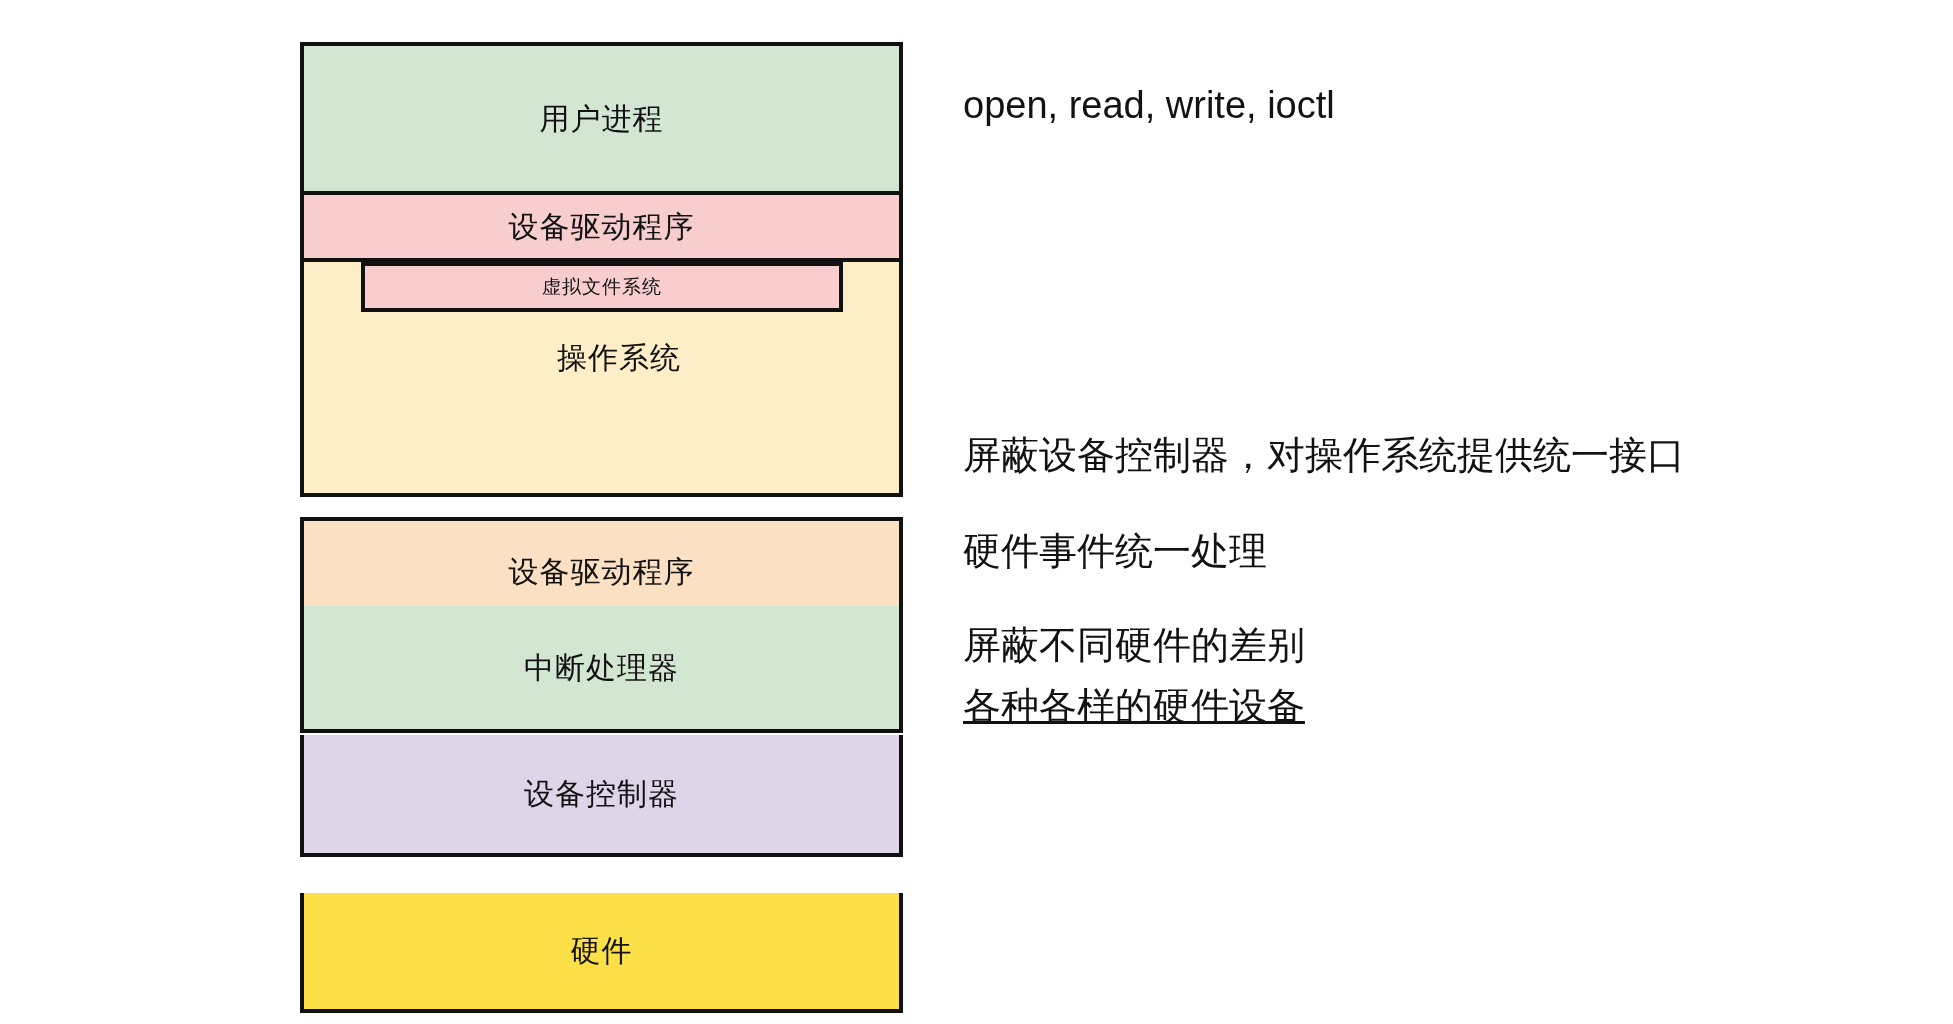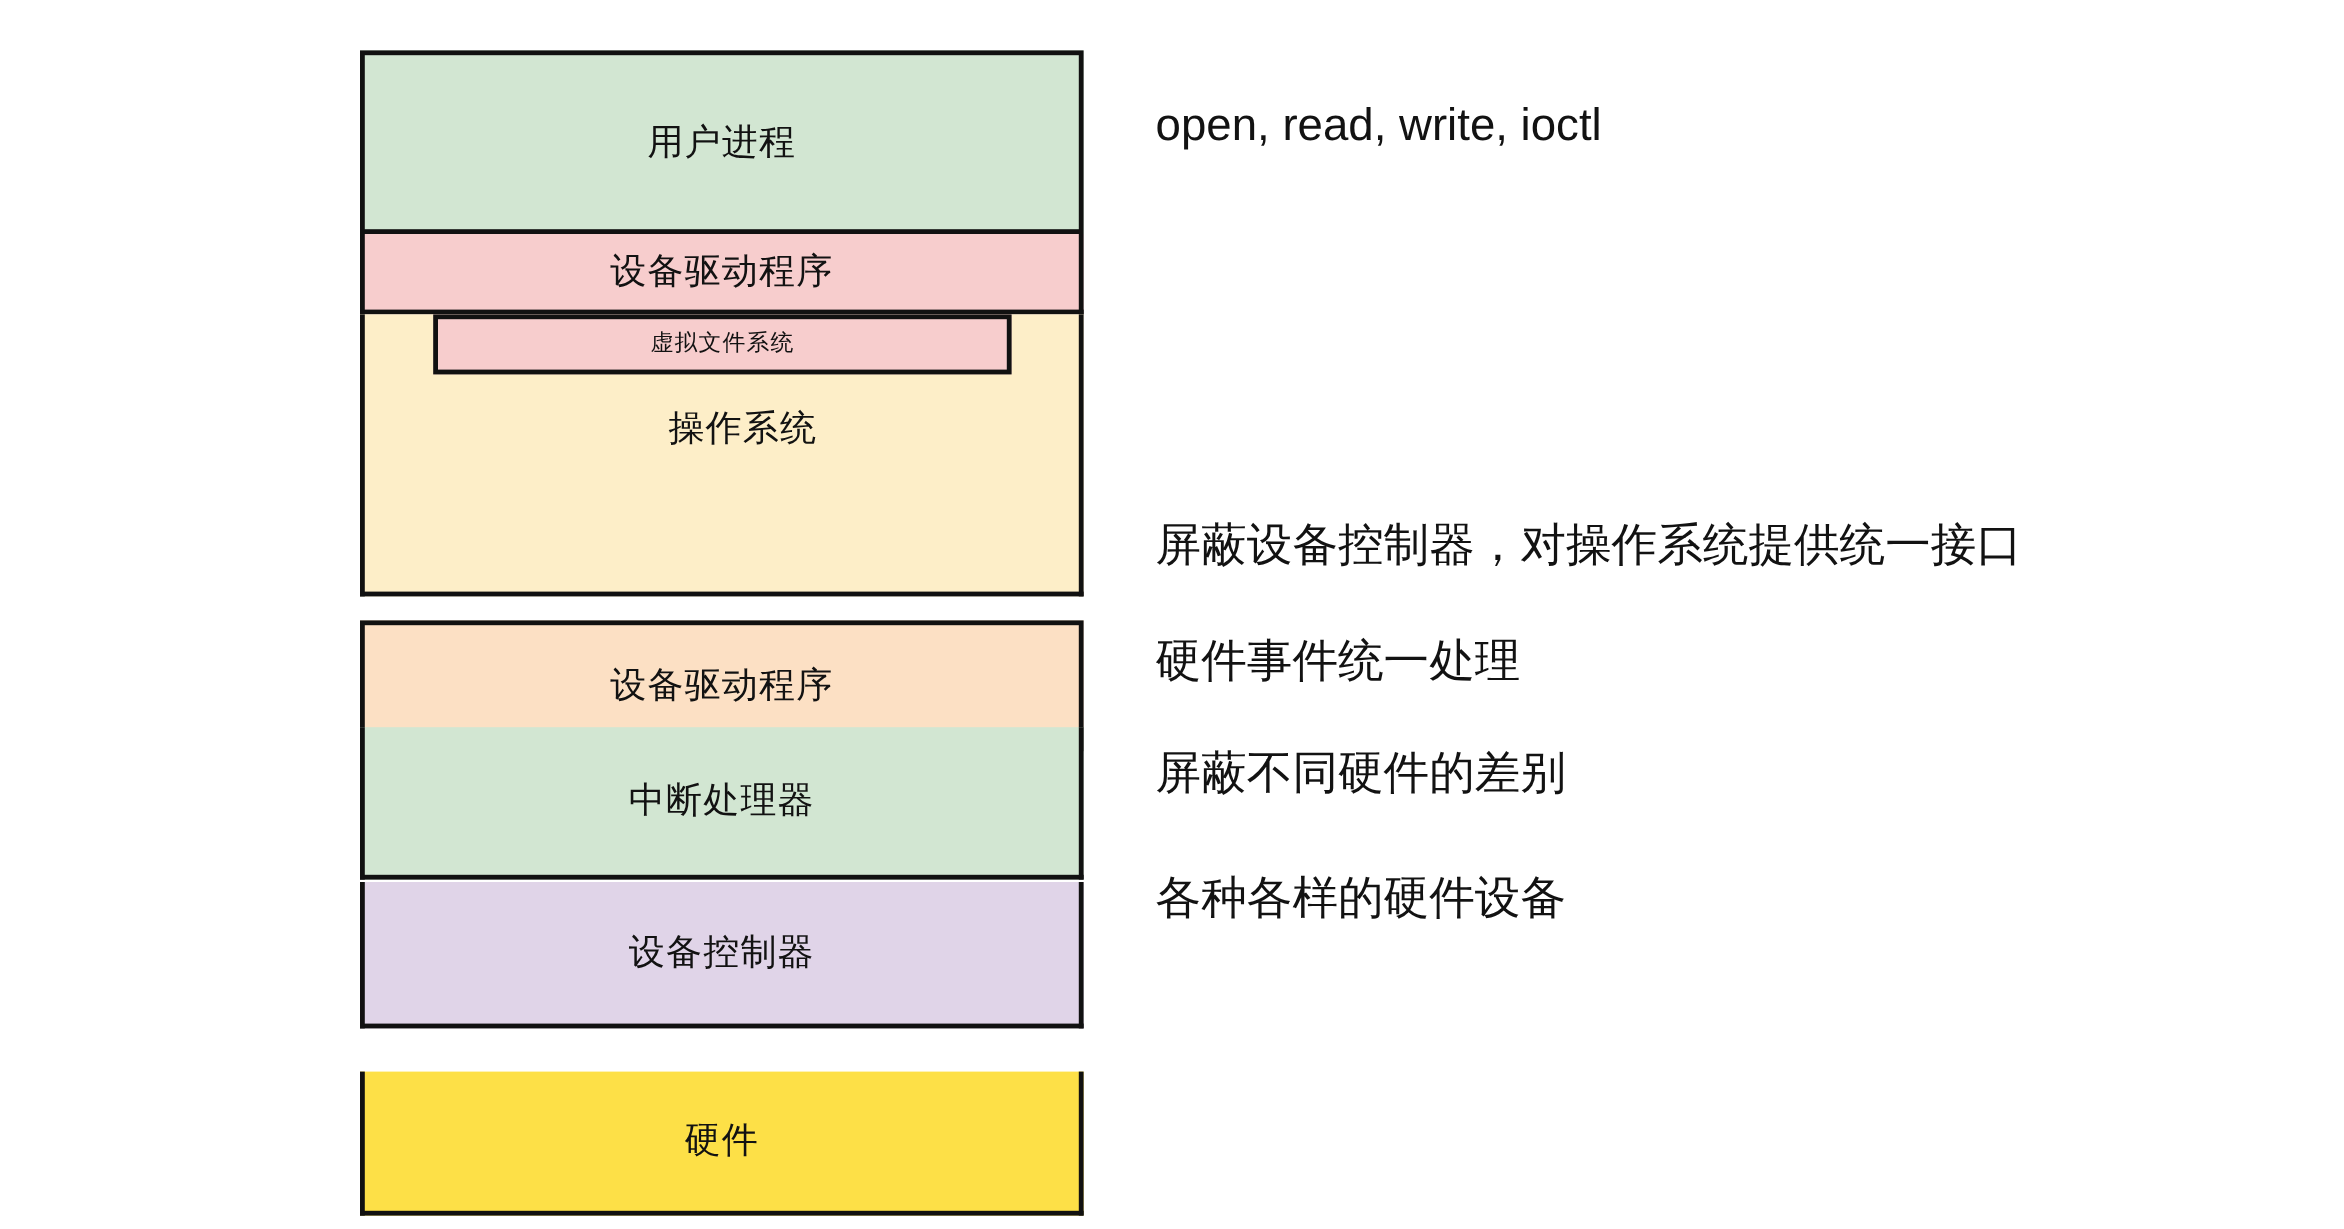--- a/index.html
+++ b/index.html
@@ -94,21 +94,21 @@
     font-size: 38px;
     line-height: 1.25;
     color: #121212;
     white-space: nowrap;
   }
   #ann-syscalls { top:  82px; }
   #ann-vfs      { top: 216px; }
   #ann-driver   { top: 432px; }
   #ann-irq      { top: 528px; }
   #ann-devctrl  { top: 622px; }
-  #ann-hardware { top: 726px; }
+  #ann-hardware { top: 683px; text-decoration: underline; }
 </style>
 </head>
 <body>
 
 <div id="canvas">
 
   <div id="stack">
 
     <div class="layer" id="layer-user">
       <span class="layer-label">用户进程</span>

